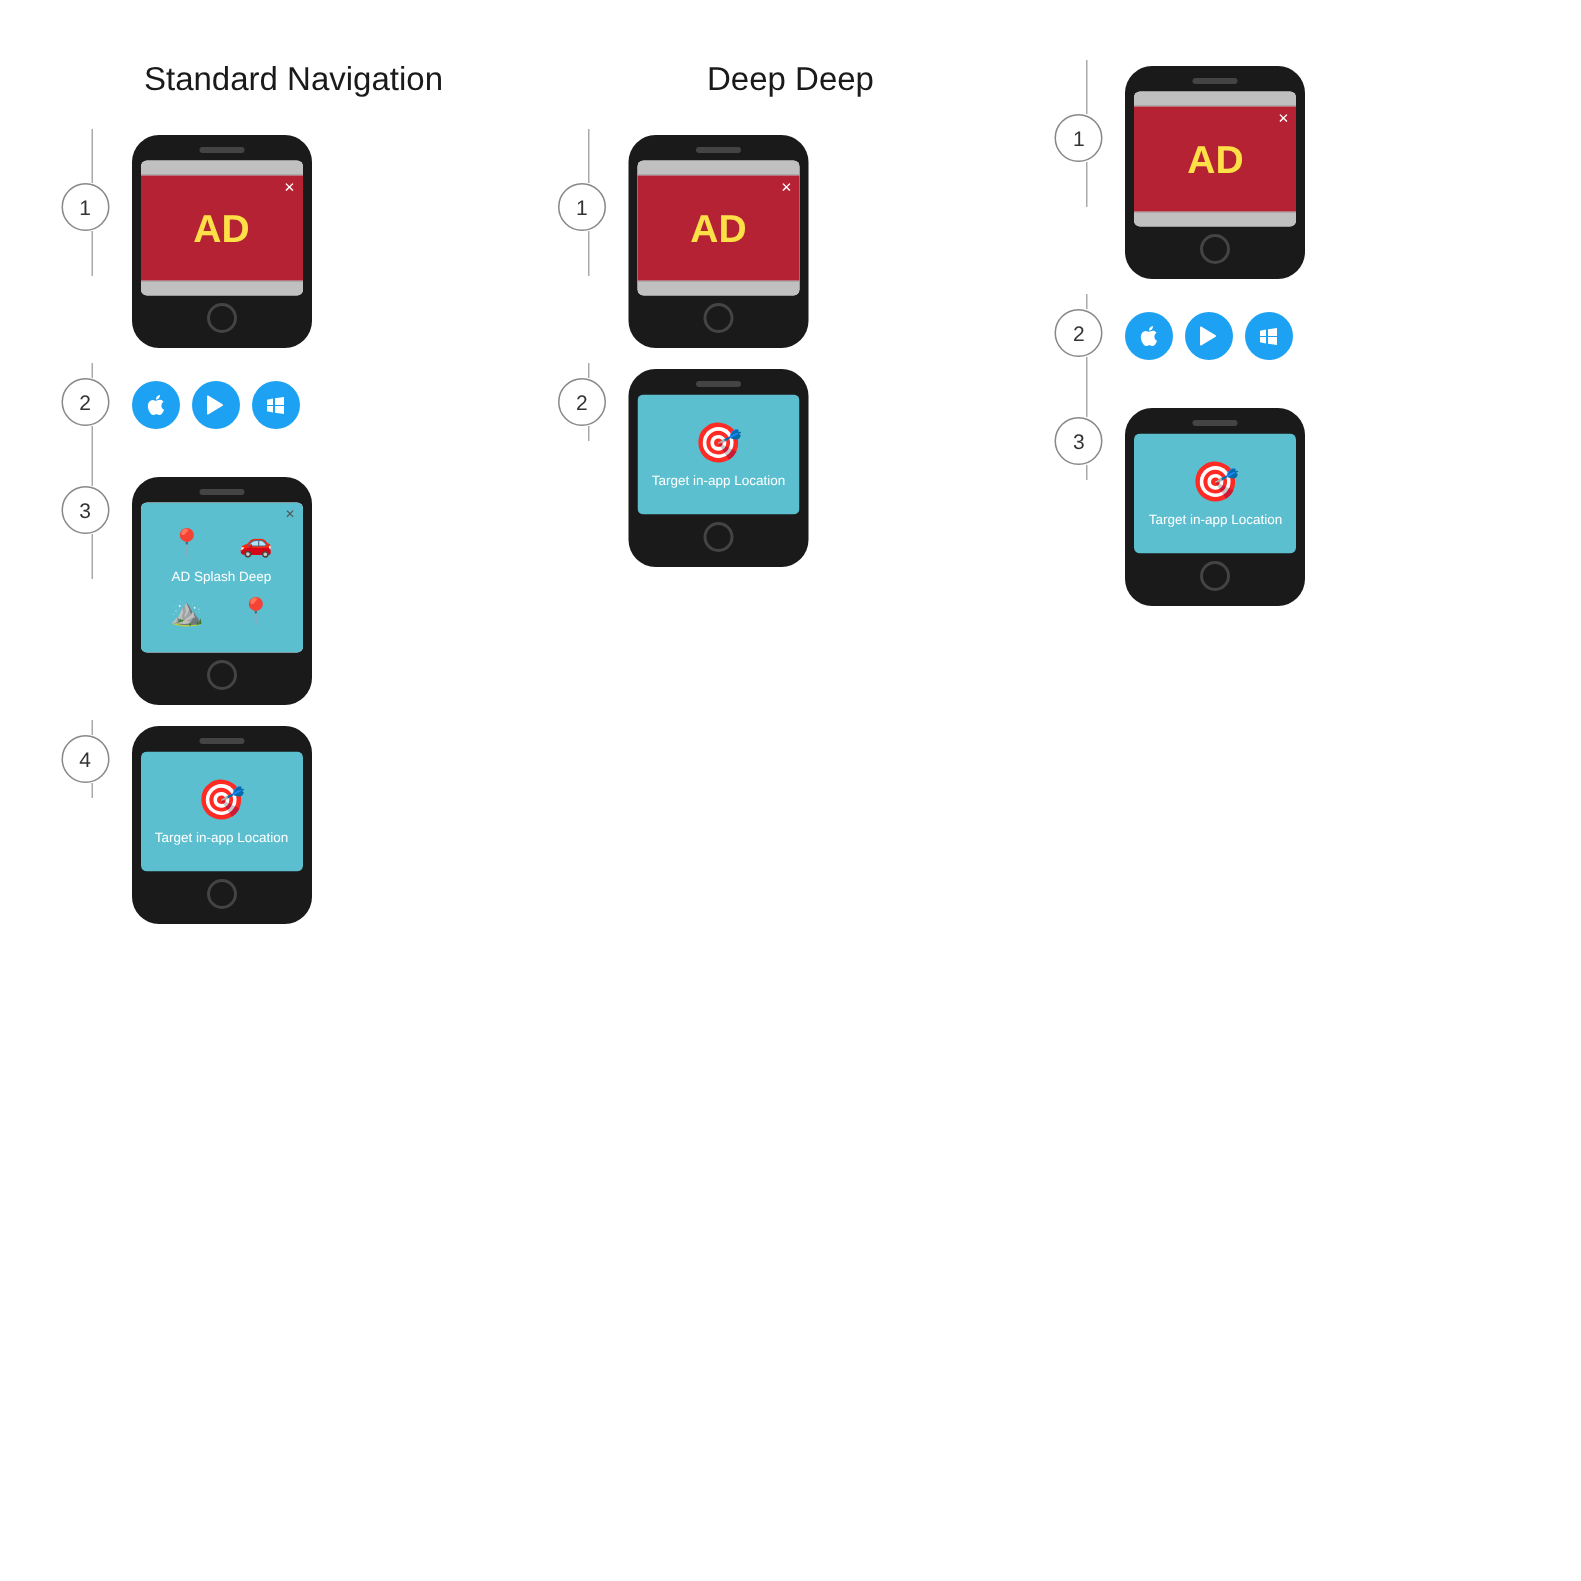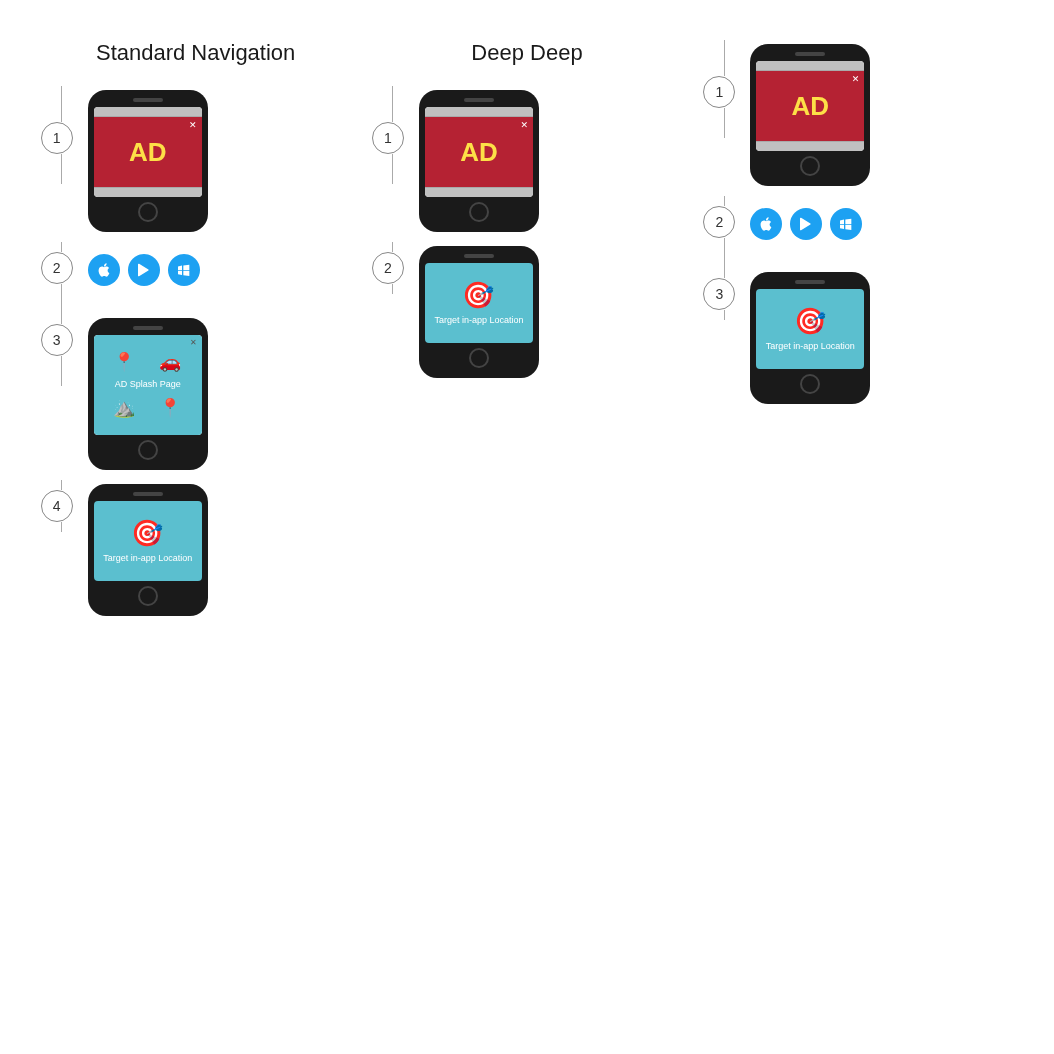--- a/index.html
+++ b/index.html
@@ -319,21 +319,21 @@
       <div class="row-body">
         <div class="phone phone-lg">
           <div class="phone-speaker"></div>
           <div class="phone-screen">
             <div class="splash-screen">
               <span class="splash-close">✕</span>
               <div class="splash-icons-row">
                 <span class="splash-icon" style="color:#f0a500;">📍</span>
                 <span class="splash-icon" style="color:#f0a500;">🚗</span>
               </div>
-              <div class="splash-label">AD Splash Page</div>
+              <div class="splash-label">AD Splash Deep</div>
               <div class="splash-icons-row">
                 <span class="splash-icon" style="color:#f0a500;">⛰️</span>
                 <span class="splash-icon" style="color:#f0a500;">📍</span>
               </div>
             </div>
           </div>
           <div class="phone-home"></div>
         </div>
       </div>
     </div>

